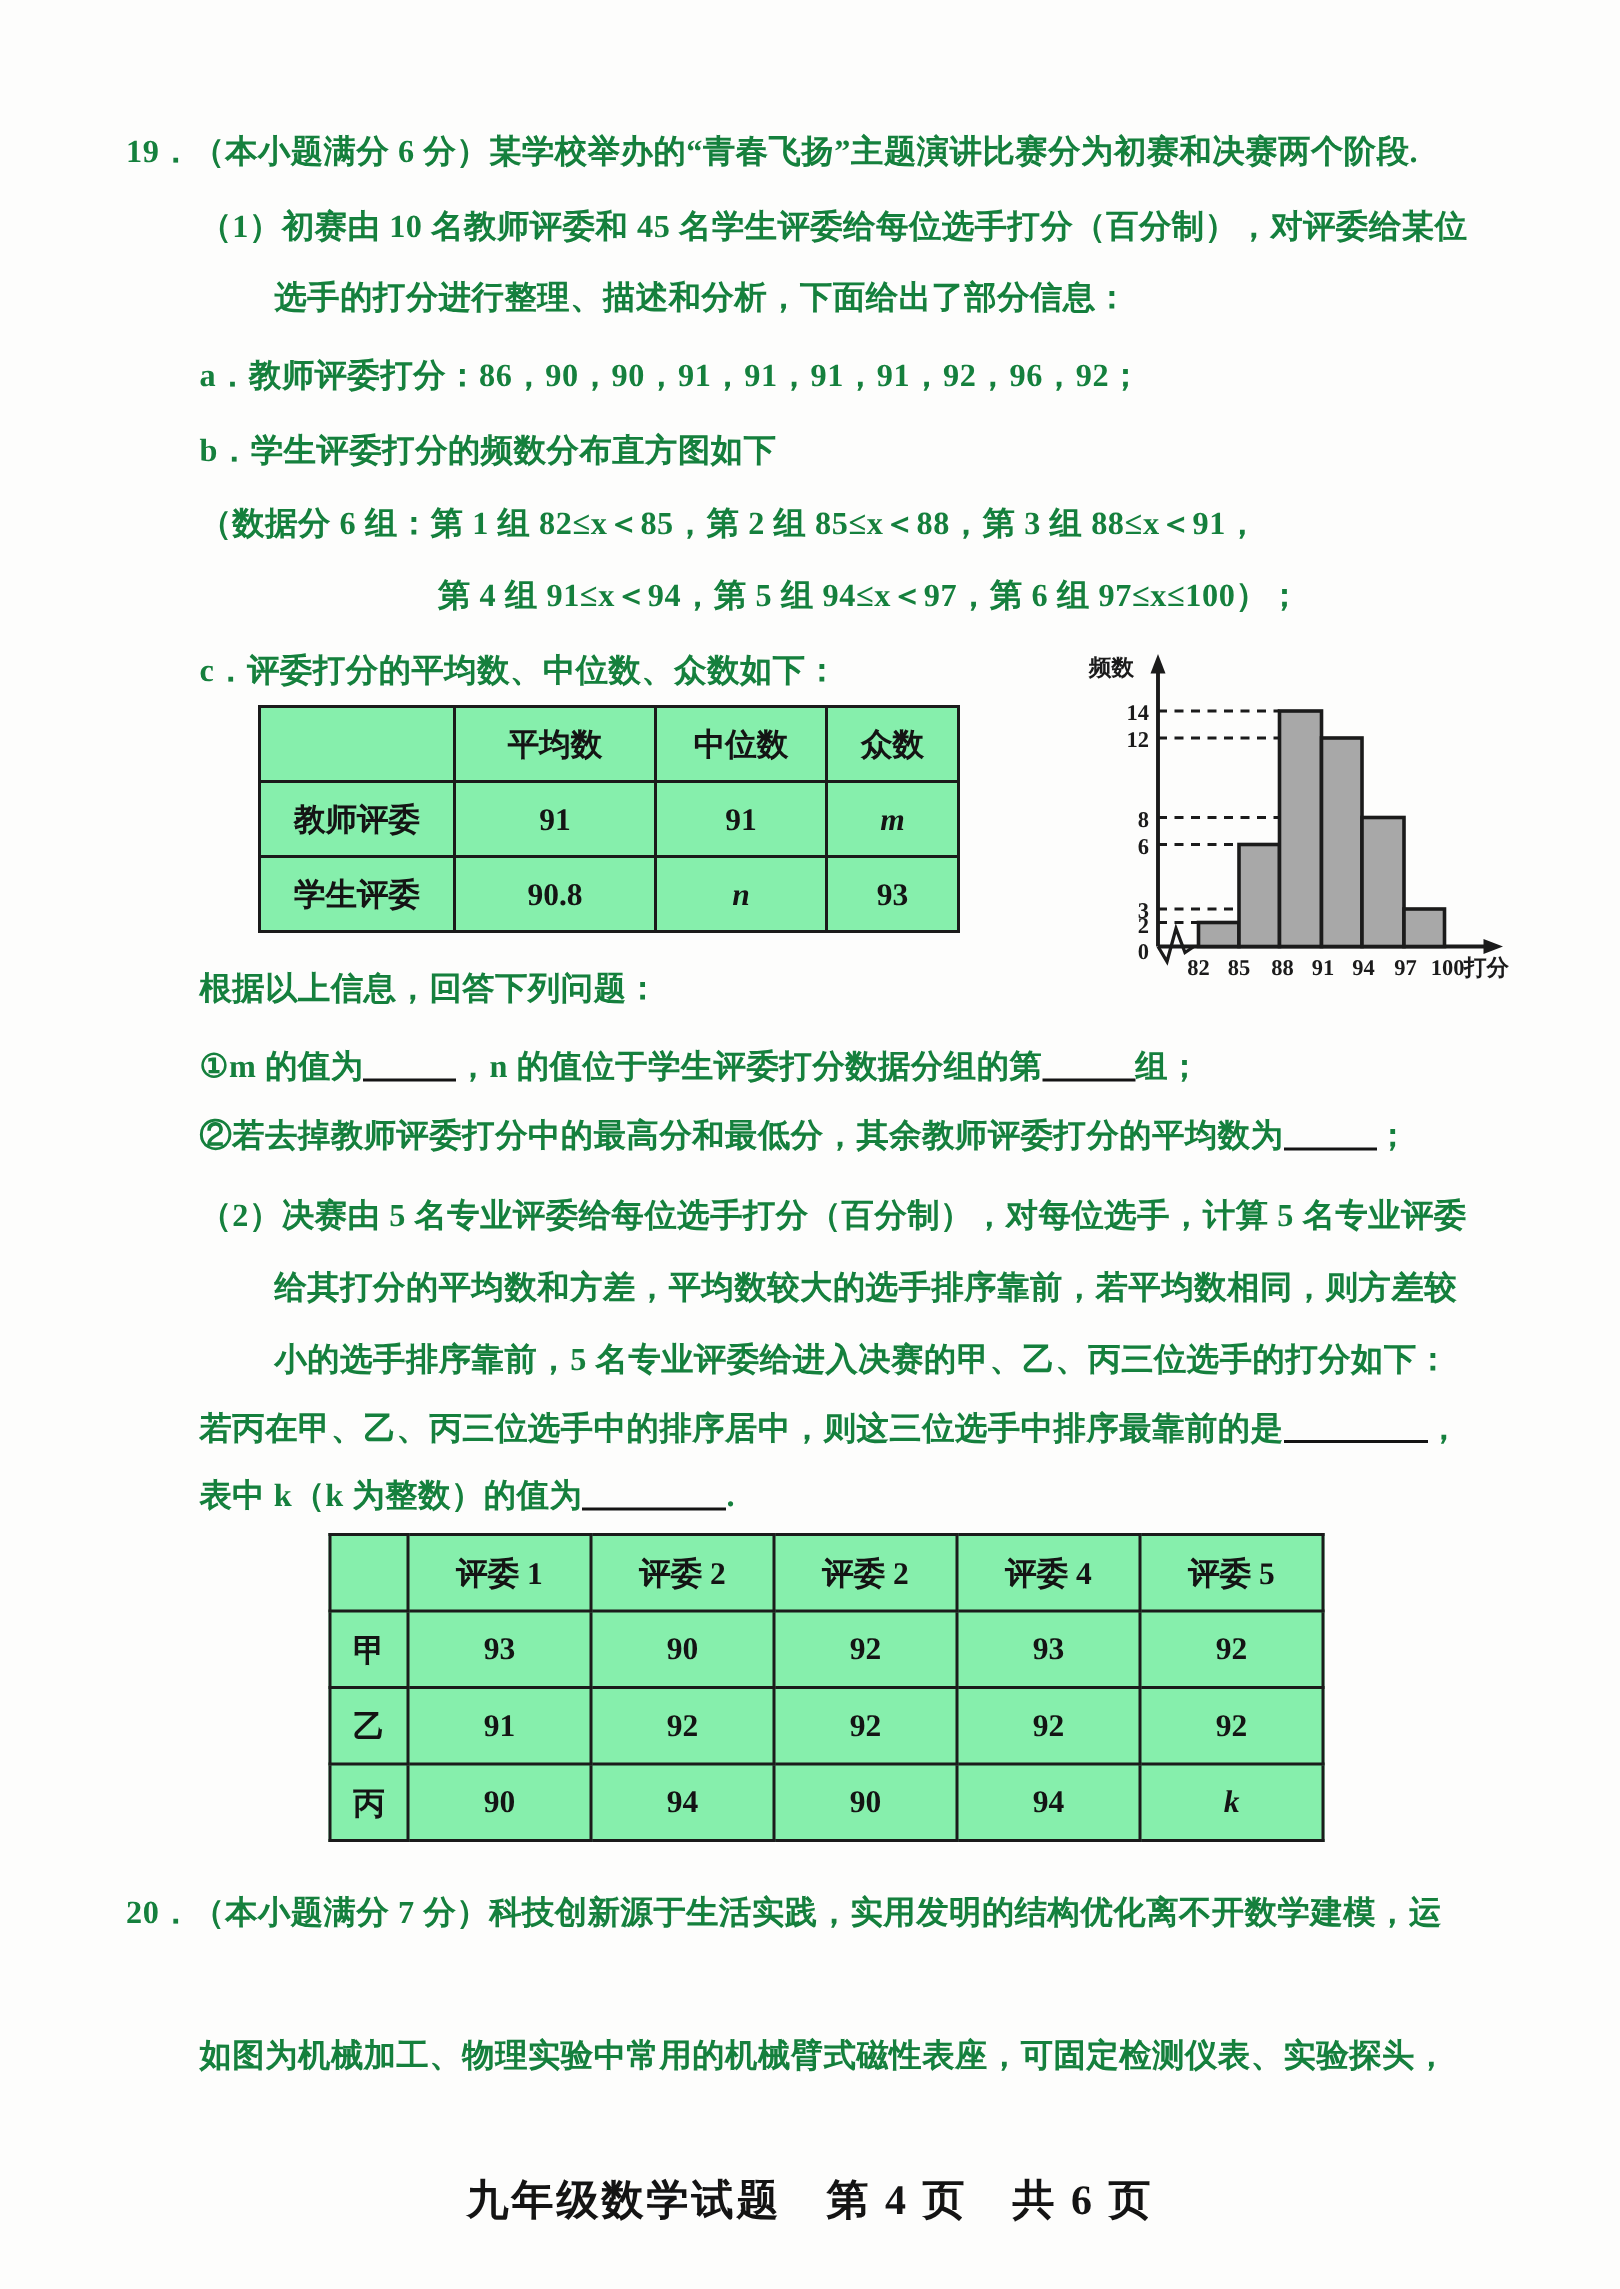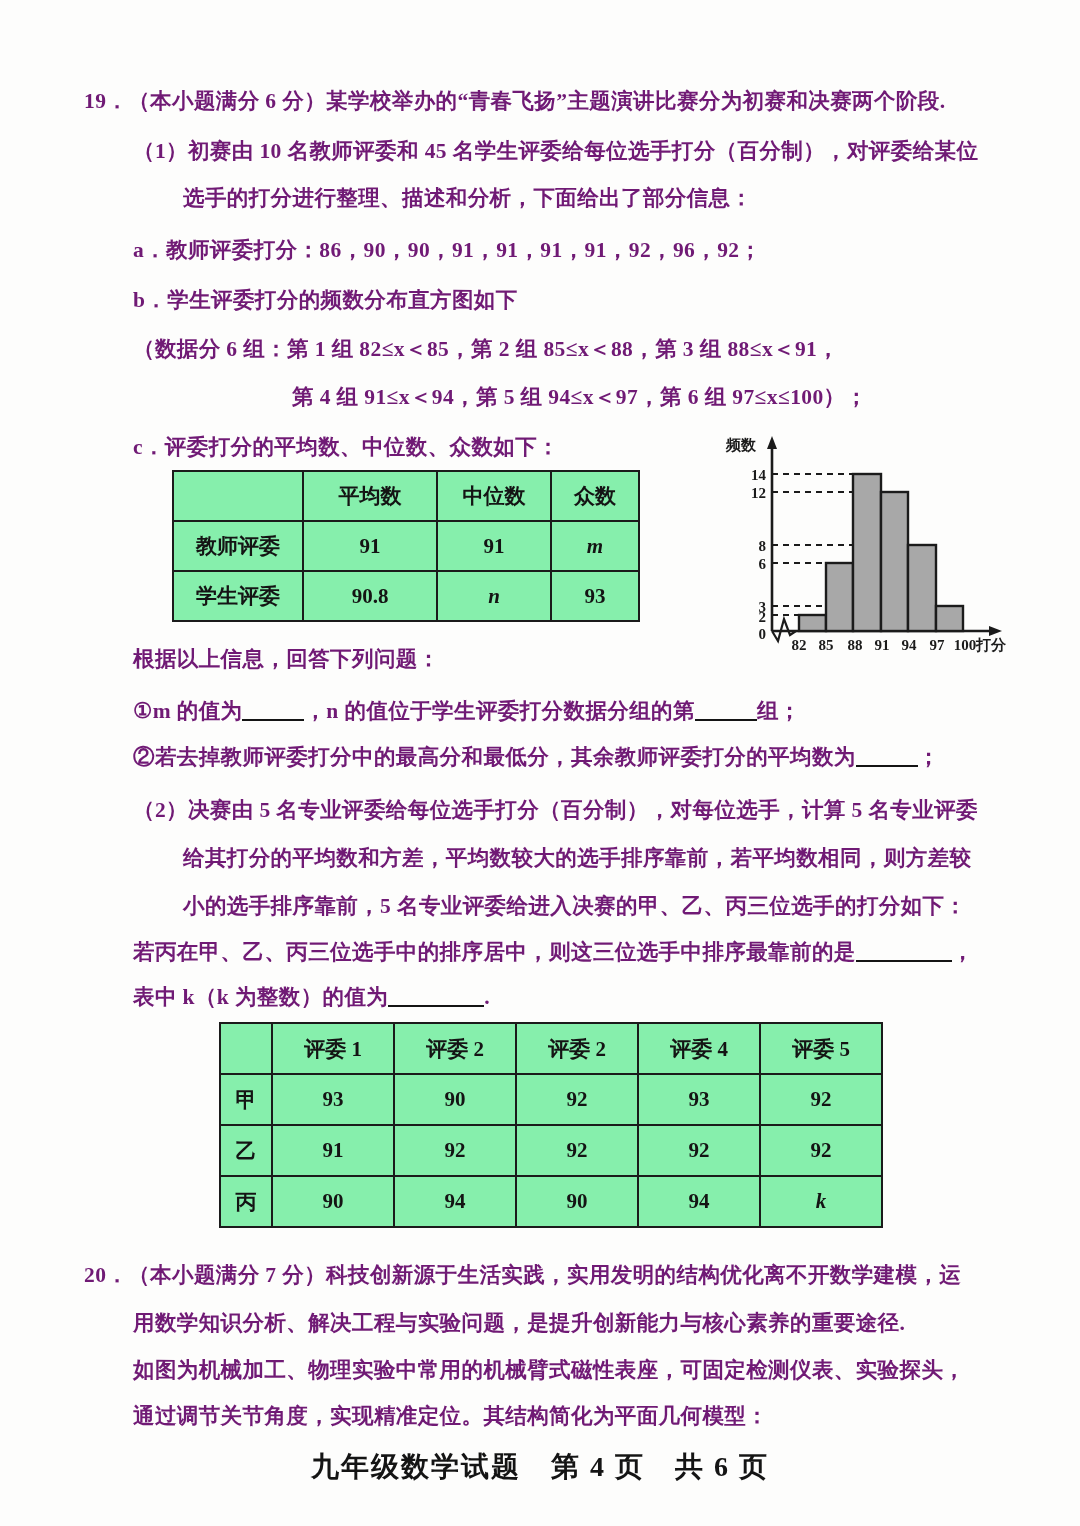--- a/index.html
+++ b/index.html
@@ -21,21 +21,21 @@
     background: #fdfdfc;
   }
 
   
   .line {
     position: absolute;
     font-size: 21.5px;
     line-height: 26px;
     letter-spacing: 0.4px;
     white-space: nowrap;
-    color: #701a75;
+    color: #15803d;
     font-weight: 600;
   }
   .ital {
     font-style: italic;
     font-family: "Liberation Serif", serif;
   }
   .blank {
     display: inline-block;
     border-bottom: 2px solid #141414;
     vertical-align: -3px;
@@ -251,19 +251,17 @@
         <td class="cn">90</td>
         <td class="cn">94</td>
         <td class="cn">90</td>
         <td class="cn">94</td>
         <td class="cn ital">k</td>
       </tr>
     </tbody>
   </table>
 
   <div class="line" style="left:84px; top:1262px;">20．（本小题满分 7 分）科技创新源于生活实践，实用发明的结构优化离不开数学建模，运</div>
-  <div class="line" style="left:133px; top:1310px;">用数学知识分析、解决工程与实验问题，是提升创新能力与核心素养的重要途径.</div>
   <div class="line" style="left:133px; top:1357px;">如图为机械加工、物理实验中常用的机械臂式磁性表座，可固定检测仪表、实验探头，</div>
-  <div class="line" style="left:133px; top:1403px;">通过调节关节角度，实现精准定位。其结构简化为平面几何模型：</div>
 
   <div id="footer">九年级数学试题　第 4 页　共 6 页</div>
 
 </div>
 
 </body></html>

